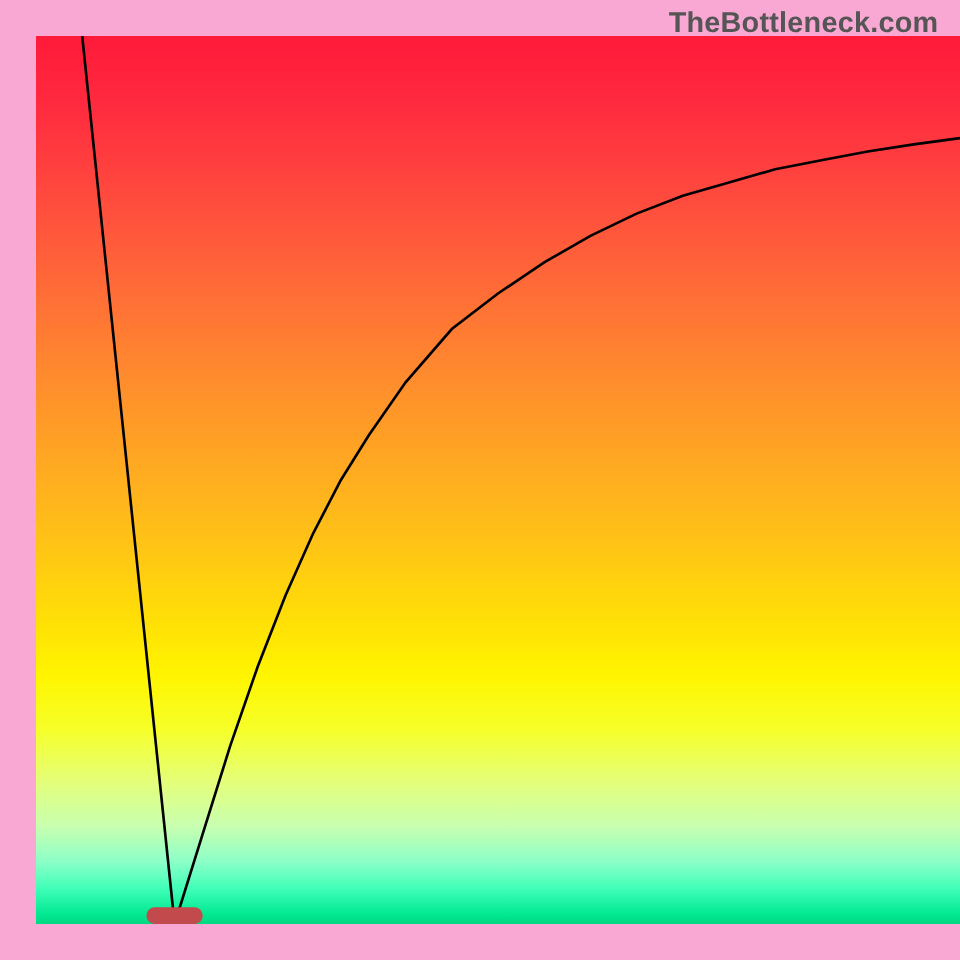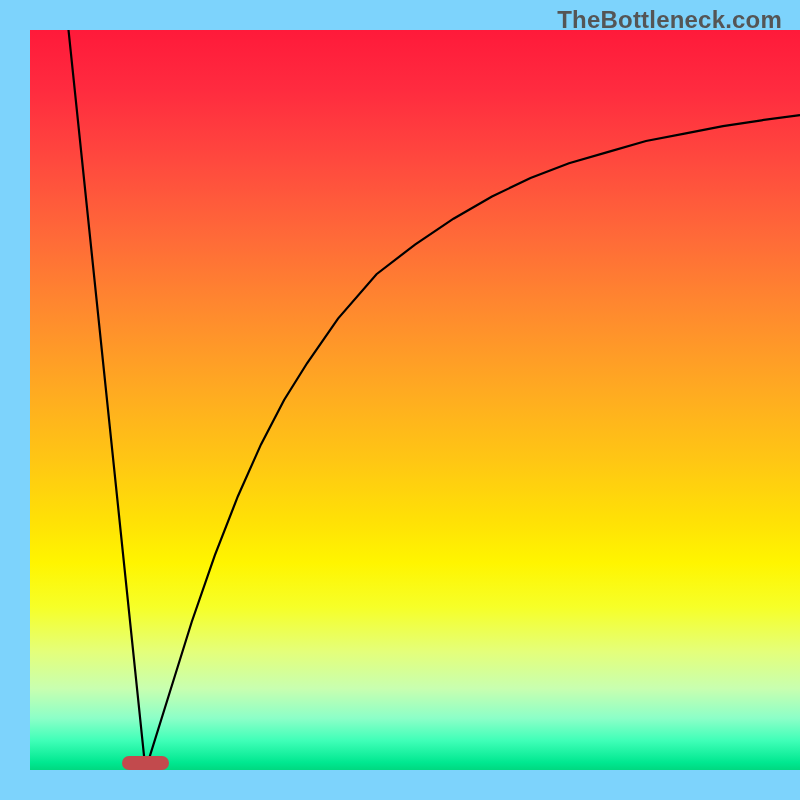--- a/index.html
+++ b/index.html
@@ -5,21 +5,21 @@
   body {
     margin: 0;
     padding: 0;
     background: #fff;
     font-family: Arial, Helvetica, sans-serif;
   }
   .frame {
     width: 800px;
     height: 800px;
     position: relative;
-    background: #7dd3fc;
+    background: #f9a8d4;
   }
   .watermark {
     position: absolute;
     top: 6px;
     right: 18px;
     color: #555;
     font-size: 24px;
     font-weight: bold;
     letter-spacing: 0.2px;
     z-index: 10;

